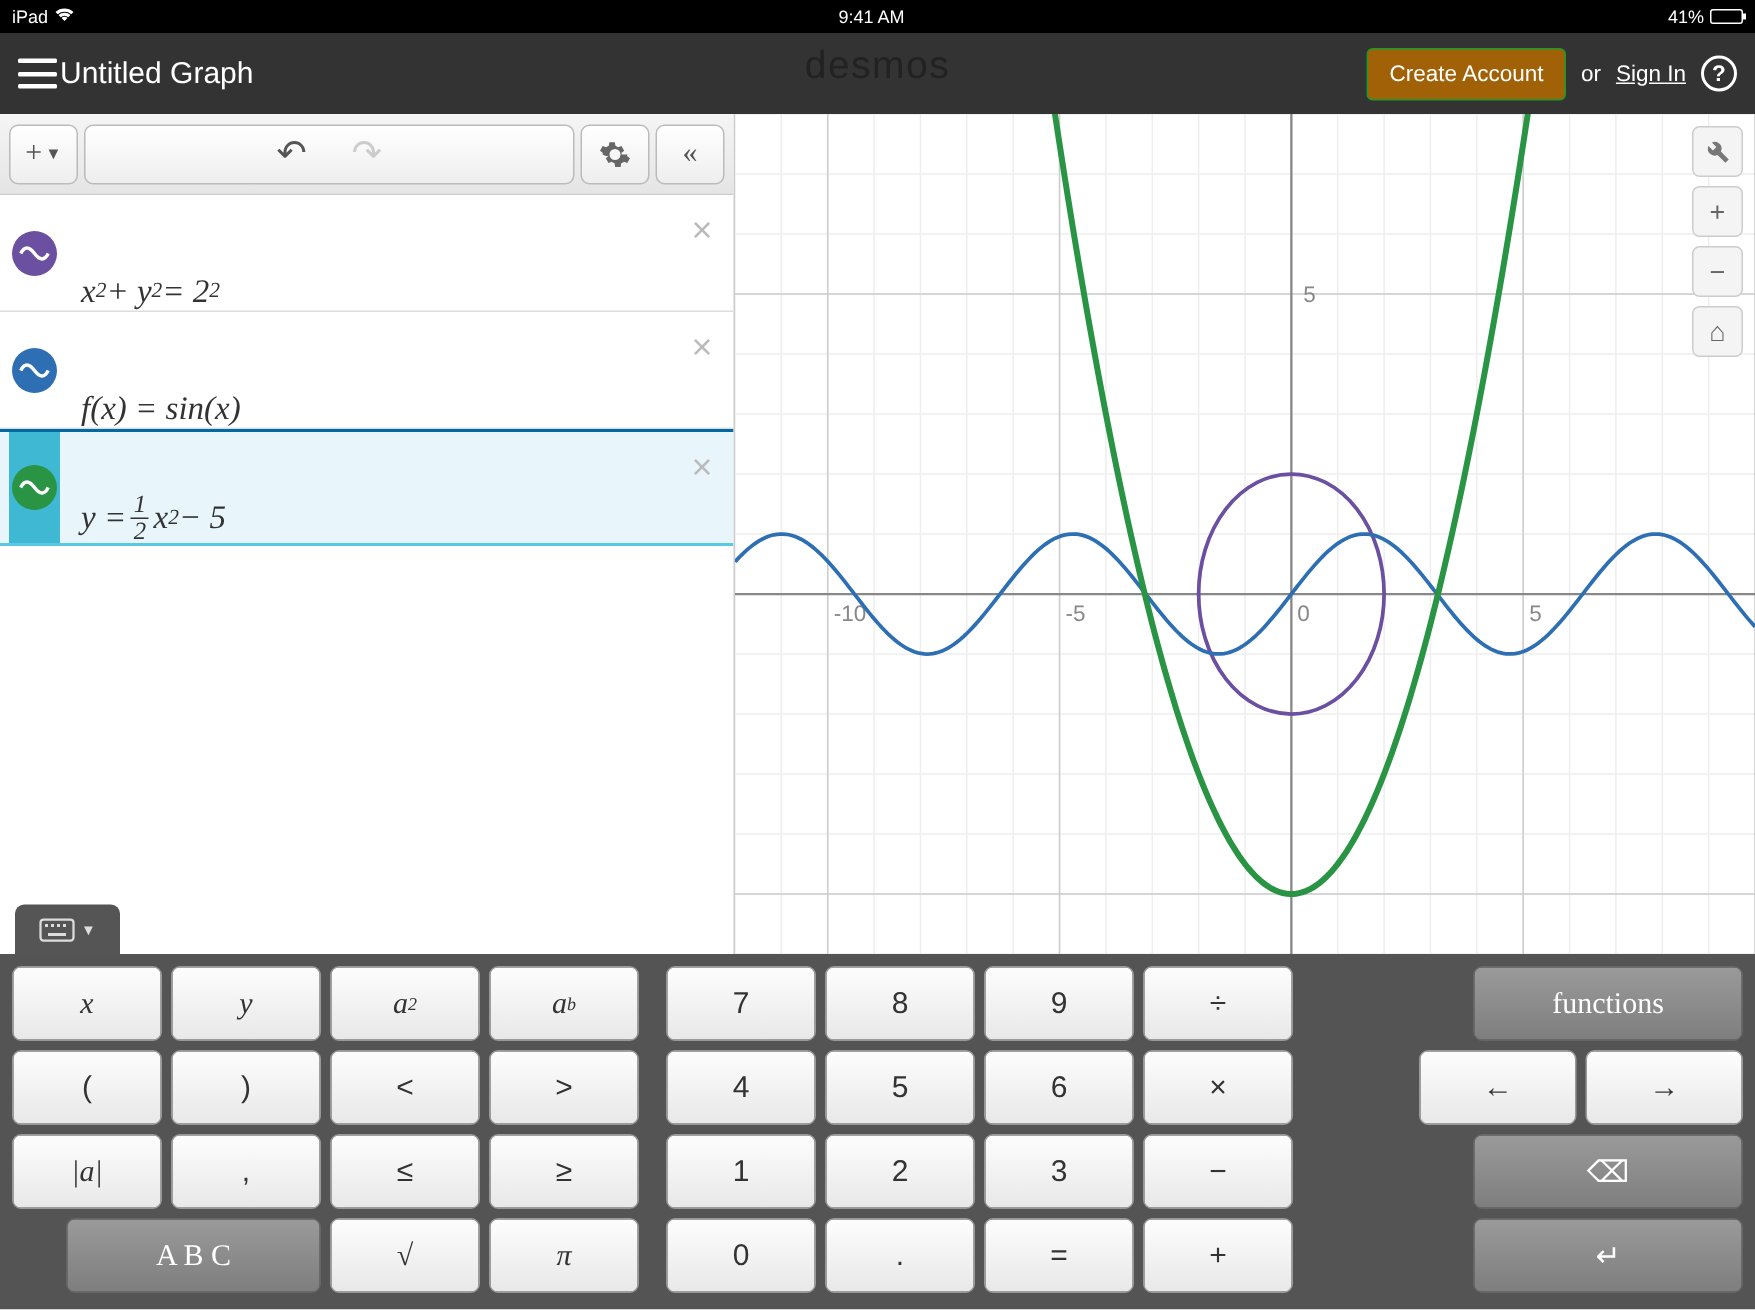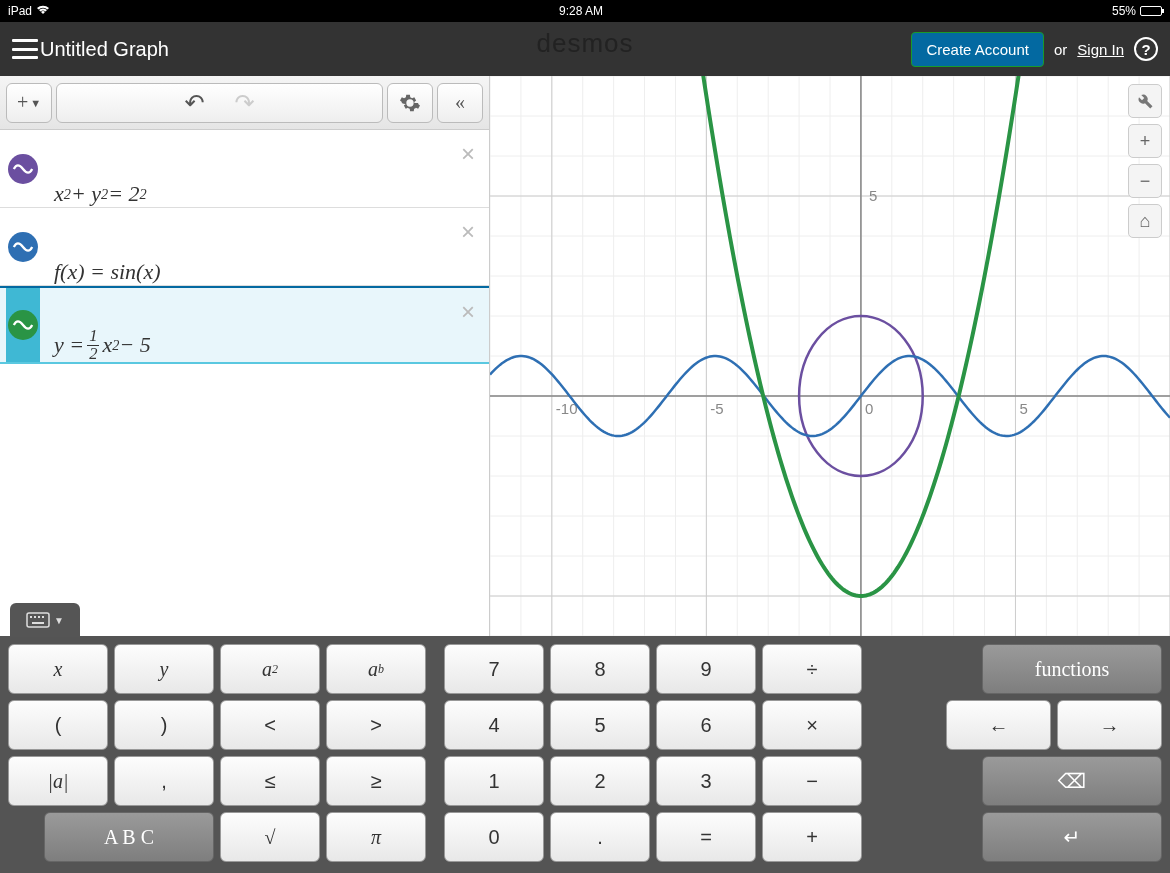--- a/index.html
+++ b/index.html
@@ -14,21 +14,21 @@
   .battery::after { content:""; position:absolute; right:-3px; top:2px; width:2px; height:4px; background:#fff; }
   .battery .fill { background:#fff; height:100%; width:100%; }
   
   
   .header { height: 54px; background: #333; display: flex; align-items: center; padding: 0 12px; color: #fff; }
   .hamburger { width: 26px; height: 20px; display:flex; flex-direction:column; justify-content:space-between; cursor:pointer;}
   .hamburger span { display:block; height:3px; background:#fff; border-radius:1px;}
   .title { margin-left: 2px; font-size: 20px; font-weight: 400; }
   .logo { position:absolute; left:50%; transform:translateX(-50%); font-size: 26px; letter-spacing: 1px; color:#222; font-weight:500; top:28px;}
   .header-right { margin-left:auto; display:flex; align-items:center; gap:10px; font-size:15px;}
-  .btn-primary { background:#0369a1; border:1px solid #1a9a2a; color:#fff; padding:8px 14px; border-radius:4px; font-size:15px; cursor:pointer;}
+  .btn-primary { background:#a16207; border:1px solid #1a9a2a; color:#fff; padding:8px 14px; border-radius:4px; font-size:15px; cursor:pointer;}
   .signin { text-decoration: underline; cursor:pointer; }
   .help { width:24px; height:24px; border:2px solid #fff; border-radius:50%; display:flex; align-items:center; justify-content:center; font-weight:bold; cursor:pointer;}
   
   
   .main { display:flex; height: 560px; position:relative; }
   
   
   .expr-panel { width: 490px; background:#fff; display:flex; flex-direction:column; border-right:1px solid #ccc;}
   .expr-toolbar { height: 54px; background: linear-gradient(#f5f5f5,#e5e5e5); border-bottom:1px solid #ccc; display:flex; align-items:center; padding:0 6px; gap:4px;}
   .tbtn { height:40px; min-width:46px; background: linear-gradient(#fff,#eee); border:1px solid #bbb; border-radius:6px; display:flex; align-items:center; justify-content:center; font-size:20px; color:#555; cursor:pointer; font-family: Georgia, serif;}
@@ -68,23 +68,23 @@
 
 <div class="statusbar">
   <div class="left">
     <span>iPad</span>
     <span>
       <svg width="14" height="10" viewBox="0 0 14 10">
           <path d="M7 9 L5 7 A3 3 0 0 1 9 7 Z M3 5 A6 6 0 0 1 11 5 L9.5 6.5 A4 4 0 0 0 4.5 6.5 Z M1 3 A9 9 0 0 1 13 3 L11.5 4.5 A7 7 0 0 0 2.5 4.5 Z" fill="#fff"></path>
         </svg>
     </span>
   </div>
-  <div class="center">9:28 AM</div>
+  <div class="center">9:41 AM</div>
   <div class="right">
-    <span>55%</span>
+    <span>41%</span>
     <span class="battery"><span class="fill"></span></span>
   </div>
 </div>
 
 <div class="header">
   <div class="hamburger">
       <span></span>
       <span></span>
       <span></span>
     </div>

